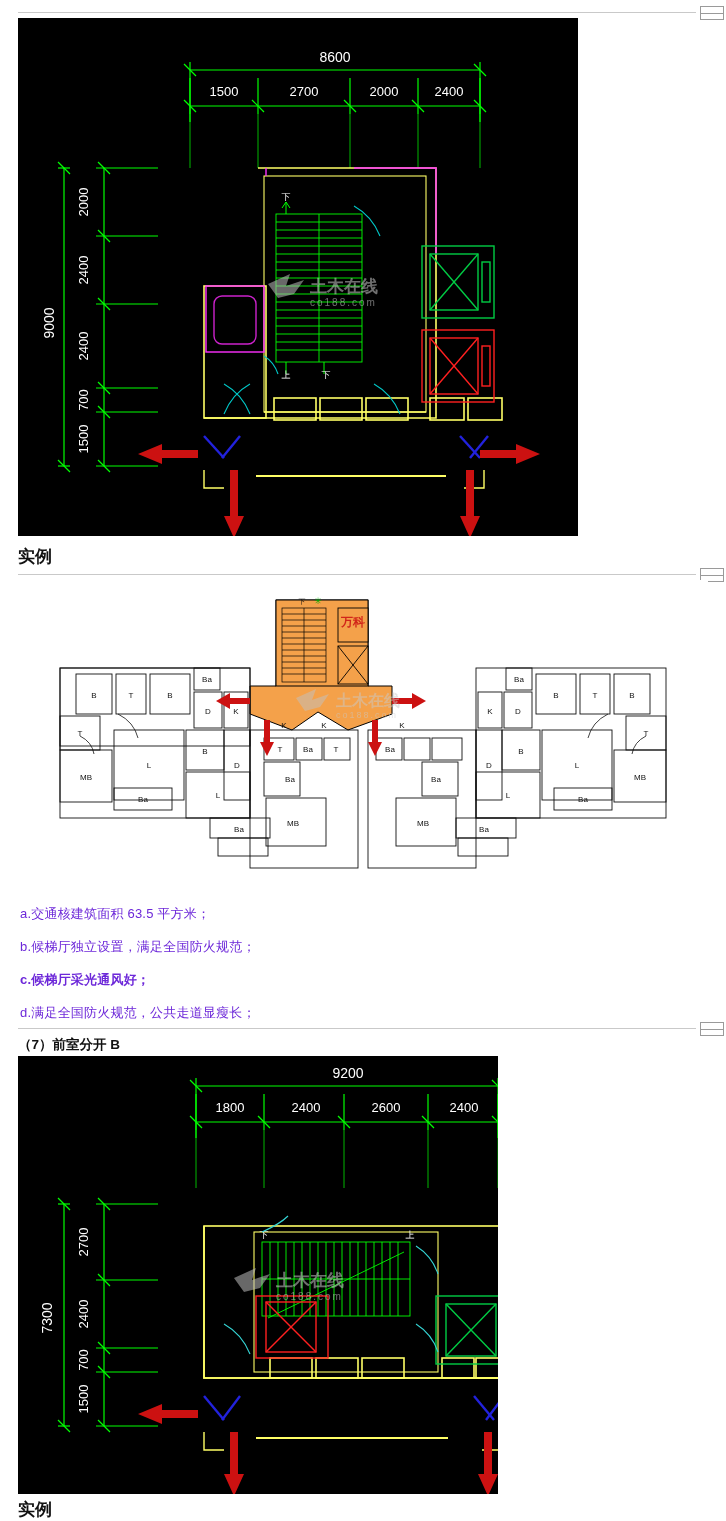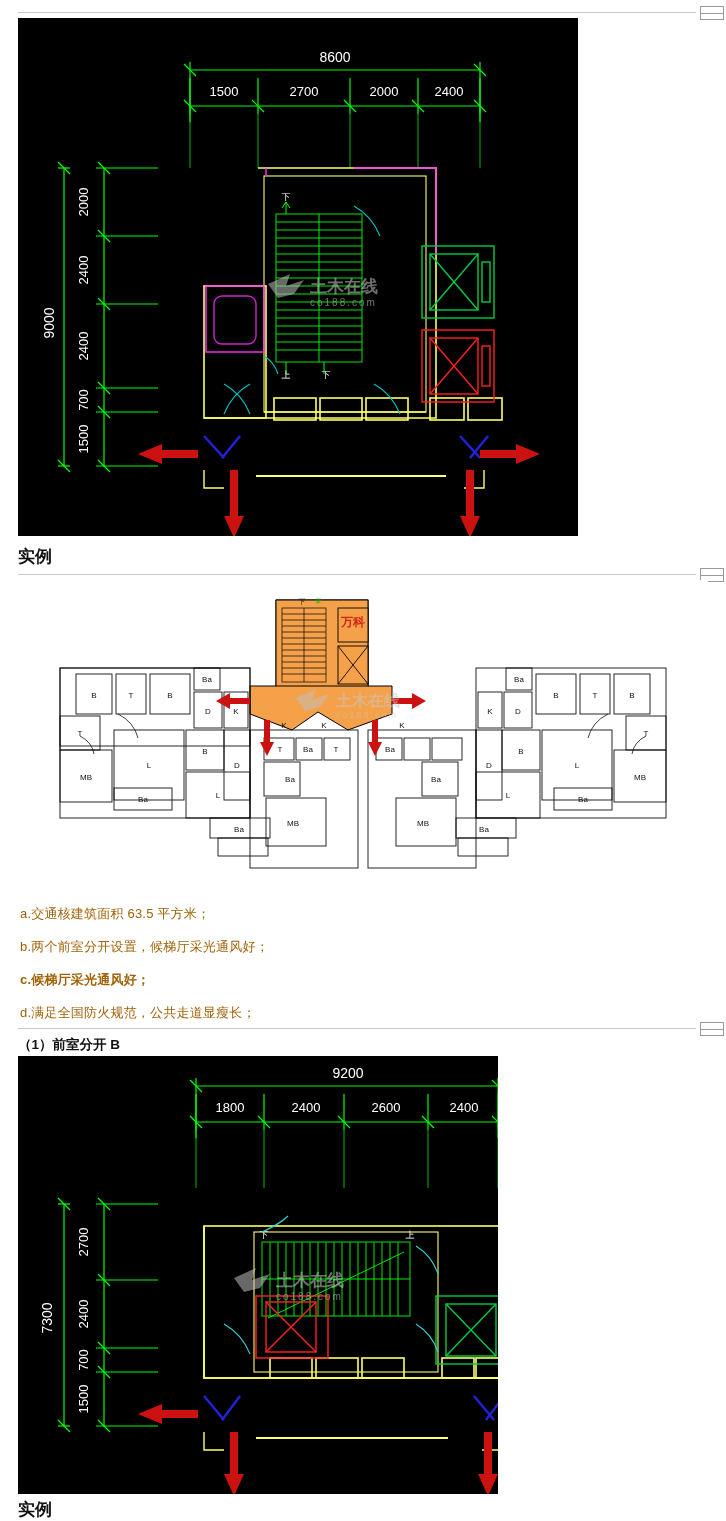--- a/index.html
+++ b/index.html
@@ -8,21 +8,21 @@
 
   
   .edge-mark{position:absolute;right:2px;width:22px;height:12px;border:1px solid #9a9a9a;background:#fff;}
   .edge-mark:before{content:"";position:absolute;left:0;right:0;top:50%;border-top:1px solid #9a9a9a;}
   .rule{position:absolute;left:18px;right:30px;border-top:1px solid #c9c9c9;}
 
   .cad{position:absolute;background:#ec4899;overflow:hidden;}
   .cad svg{display:block;}
 
   .caption{position:absolute;font-size:17px;font-weight:bold;color:#111;}
-  .bodytext{position:absolute;font-size:13px;color:#a16207;letter-spacing:.2px;}
+  .bodytext{position:absolute;font-size:13px;color:#6d28d9;letter-spacing:.2px;}
   .heading{position:absolute;font-size:13.5px;font-weight:bold;color:#111;}
 
   .plan2{position:absolute;background:#fff;}
 </style>
 </head>
 <body>
 
 <div class="page">
 
   <div class="edge-mark" style="top:6px;"></div>
@@ -365,25 +365,25 @@
 
       <g opacity="0.5">
         <path d="M278 118 l20 -9 l-4 11 l17 -6 l-9 13 l-15 4 z" fill="#c2c2c2"></path>
         <text x="318" y="126" fill="#c9c9c9" font-size="16" font-weight="bold" font-family="DejaVu Sans, sans-serif">土木在线</text>
         <text x="318" y="138" fill="#c9c9c9" font-size="9" letter-spacing="2" font-family="Liberation Sans, sans-serif">co188.com</text>
       </g>
     </svg>
   </div>
 
   <div class="bodytext" style="left:20px;top:905px;">a.交通核建筑面积 63.5 平方米；</div>
-  <div class="bodytext" style="left:20px;top:938px;">b.两个前室分开设置，候梯厅采光通风好；</div>
+  <div class="bodytext" style="left:20px;top:938px;">b.候梯厅独立设置，满足全国防火规范；</div>
   <div class="bodytext" style="left:20px;top:971px;font-weight:bold;">c.候梯厅采光通风好；</div>
   <div class="bodytext" style="left:20px;top:1004px;">d.满足全国防火规范，公共走道显瘦长；</div>
 
-  <div class="heading" style="left:18px;top:1036px;">（1）前室分开 B</div>
+  <div class="heading" style="left:18px;top:1036px;">（7）前室分开 B</div>
 
   <div class="cad" style="left:18px;top:1056px;width:480px;height:438px;">
     <svg width="560" height="438" viewBox="0 0 560 438">
       <rect x="0" y="0" width="560" height="438" fill="#000"></rect>
 
       <g stroke="#00ff00" stroke-width="1.2" fill="none">
         <line x1="178" y1="30" x2="480" y2="30"></line>
         <line x1="178" y1="22" x2="178" y2="82"></line>
         <line x1="480" y1="22" x2="480" y2="82"></line>
         <line x1="172" y1="24" x2="184" y2="36"></line>

